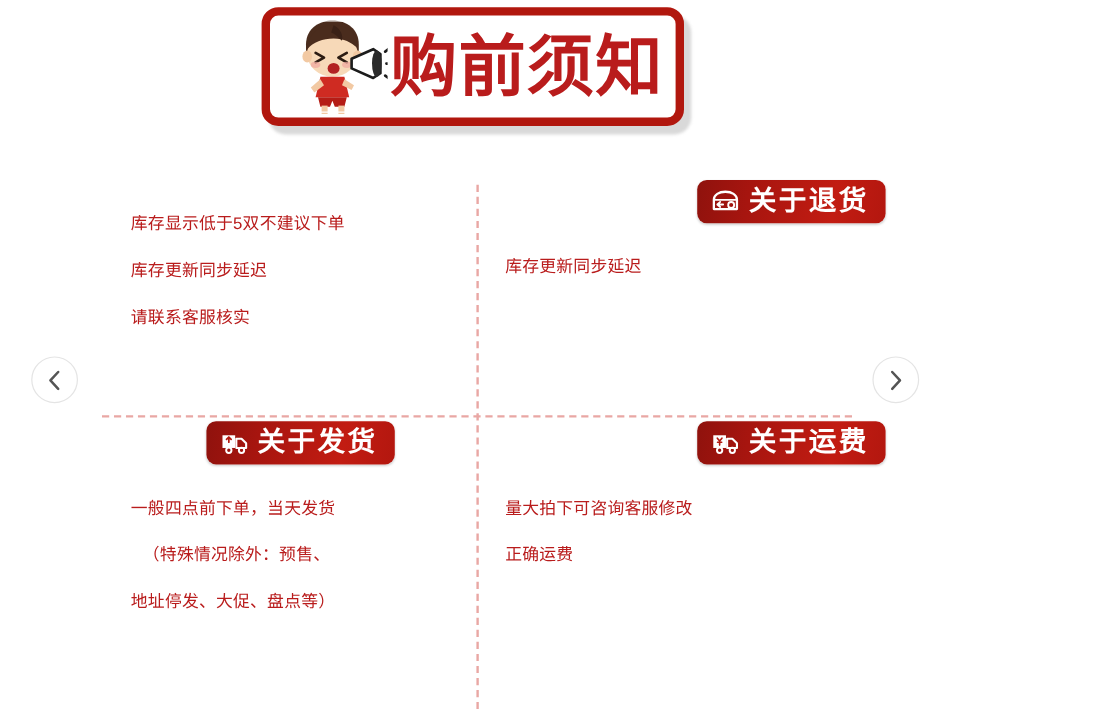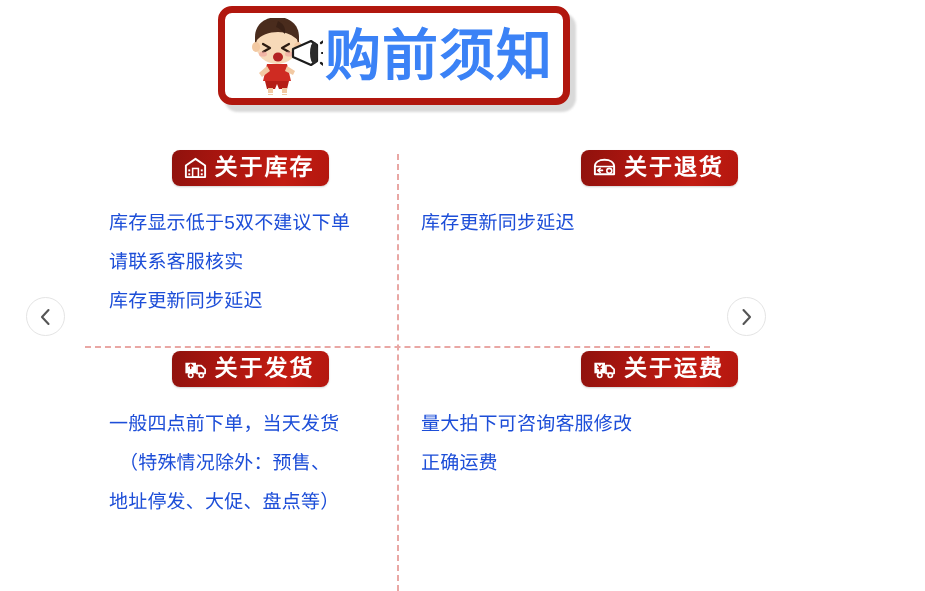--- a/index.html
+++ b/index.html
@@ -64,21 +64,21 @@
   .mascot {
     width: 86px;
     height: 82px;
     flex: 0 0 auto;
     margin-left: 2px;
   }
   .banner-title {
     font-size: 56px;
     line-height: 1;
     font-weight: 700;
-    color: #3b82f6;
+    color: #b91c1c;
     letter-spacing: 1px;
     margin-left: 2px;
     white-space: nowrap;
   }
 
   
   .divider-h {
     position: absolute;
     left: 85px;
     top: 346px;
@@ -162,23 +162,23 @@
 
   .cell-lines {
     margin-top: 17px;
   }
   .cell.c-tl .cell-lines,
   .cell.c-bl .cell-lines { padding-left: 24px; }
   .cell.c-tr .cell-lines,
   .cell.c-br .cell-lines { padding-left: 13px; }
 
   .line {
-    font-size: 19px;
+    font-size: 14px;
     line-height: 39px;
-    color: #1d4ed8;
+    color: #b91c1c;
     white-space: nowrap;
     letter-spacing: 0.2px;
   }
   .line.indent { padding-left: 10px; }
 </style>
 </head>
 <body>
 
 <div id="page">
 
@@ -237,37 +237,24 @@
   </div>
   <div class="nav-arrow next">
     <svg width="13" height="18" viewBox="0 0 13 18">
       <path d="M3.5 2 L10 9 L3.5 16" fill="none" stroke="#555555" stroke-width="2.1" stroke-linecap="round" stroke-linejoin="round"></path>
     </svg>
   </div>
 
   <div class="grid">
 
     <div class="cell c-tl">
-      <div class="cell-head">
-        <div class="badge">
-          <svg class="badge-icon" viewBox="0 0 26 26">
-            <path d="M3 11 L13 4 L23 11 L23 23 L3 23 Z" fill="none" stroke="#ffffff" stroke-width="2" stroke-linejoin="round"></path>
-            <rect x="10" y="14" width="6" height="9" fill="none" stroke="#ffffff" stroke-width="1.6"></rect>
-            <rect x="5.5" y="15" width="2" height="2" fill="#ffffff"></rect>
-            <rect x="5.5" y="19" width="2" height="2" fill="#ffffff"></rect>
-            <rect x="18.5" y="15" width="2" height="2" fill="#ffffff"></rect>
-            <rect x="18.5" y="19" width="2" height="2" fill="#ffffff"></rect>
-          </svg>
-          <span class="badge-text">关于库存</span>
-        </div>
-      </div>
       <div class="cell-lines">
         <div class="line">库存显示低于5双不建议下单</div>
+        <div class="line">库存更新同步延迟</div>
         <div class="line">请联系客服核实</div>
-        <div class="line">库存更新同步延迟</div>
       </div>
     </div>
 
     <div class="cell c-tr">
       <div class="cell-head">
         <div class="badge">
           <svg class="badge-icon" viewBox="0 0 26 26">
             <path d="M3 12 C3 7.5, 7.5 5, 13 5 C18.5 5, 23 7.5, 23 12 L23 20 L3 20 Z" fill="none" stroke="#ffffff" stroke-width="2" stroke-linejoin="round"></path>
             <path d="M3 12 L23 12" stroke="#ffffff" stroke-width="1.6"></path>
             <path d="M11 16 L6 16 M8.5 13.8 L6 16 L8.5 18.2" fill="none" stroke="#ffffff" stroke-width="1.6" stroke-linecap="round" stroke-linejoin="round"></path>

